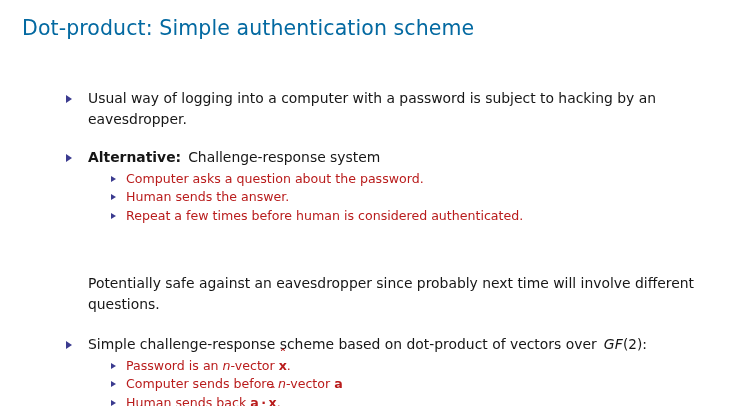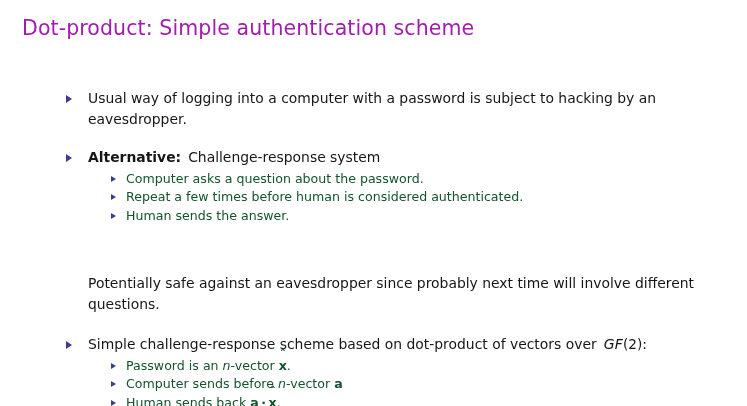--- a/index.html
+++ b/index.html
@@ -62,21 +62,21 @@
   .sublist {
     margin: 2px 0 0 0;
     padding: 0;
   }
   .bullet-l2 {
     position: relative;
     padding-left: 38px; 
     padding-right: 18px;
     font-size: 12.6px;
     line-height: 18.6px;
-    color: #14532d;
+    color: #b91c1c;
   }
   .bullet-l2 > .tri {
     position: absolute;
     left: 23px;   
     top: 6px;
   }
 
   
   .tri {
     display: inline-block;
@@ -134,21 +134,21 @@
     padding: 0 2.5px;
     font-weight: 700;
   }
   .sp-wide { display: inline-block; width: 7px; }
 </style>
 </head>
 <body style="background: rgb(255, 255, 255);">
 
 <div class="slide">
 
-  <div class="slide-title" style="color: #a21caf;">Dot-product: Simple authentication scheme</div>
+  <div class="slide-title" style="color: #0369a1;">Dot-product: Simple authentication scheme</div>
 
   <div class="body">
 
     <div class="bullet-l1">
       <span class="tri" style="border-left-color: rgb(59, 59, 143);"></span>
       <span>Usual way of logging into a computer with a password is subject to hacking by an eavesdropper.</span>
     </div>
 
     <div class="gap-block"></div>
 
@@ -156,25 +156,25 @@
       <span class="tri" style="border-left-color: rgb(59, 59, 143);"></span>
       <span class="b">Alternative:</span><span class="sp-wide"></span><span>Challenge-response system</span>
 
       <div class="sublist">
         <div class="bullet-l2">
           <span class="tri small" style="border-left-color: rgb(59, 59, 143);"></span>
           <span>Computer asks a question about the password.</span>
         </div>
         <div class="bullet-l2">
           <span class="tri small" style="border-left-color: rgb(59, 59, 143);"></span>
+          <span>Human sends the answer.</span>
+        </div>
+        <div class="bullet-l2">
+          <span class="tri small" style="border-left-color: rgb(59, 59, 143);"></span>
           <span>Repeat a few times before human is considered authenticated.</span>
-        </div>
-        <div class="bullet-l2">
-          <span class="tri small" style="border-left-color: rgb(59, 59, 143);"></span>
-          <span>Human sends the answer.</span>
         </div>
       </div>
 
       <div class="gap-para"></div>
 
       <div style="padding-left:0;padding-right:18px;margin-top:39px;">Potentially safe against an eavesdropper since probably next time will involve different questions.</div>
     </div>
 
     <div class="gap-big"></div>
 

